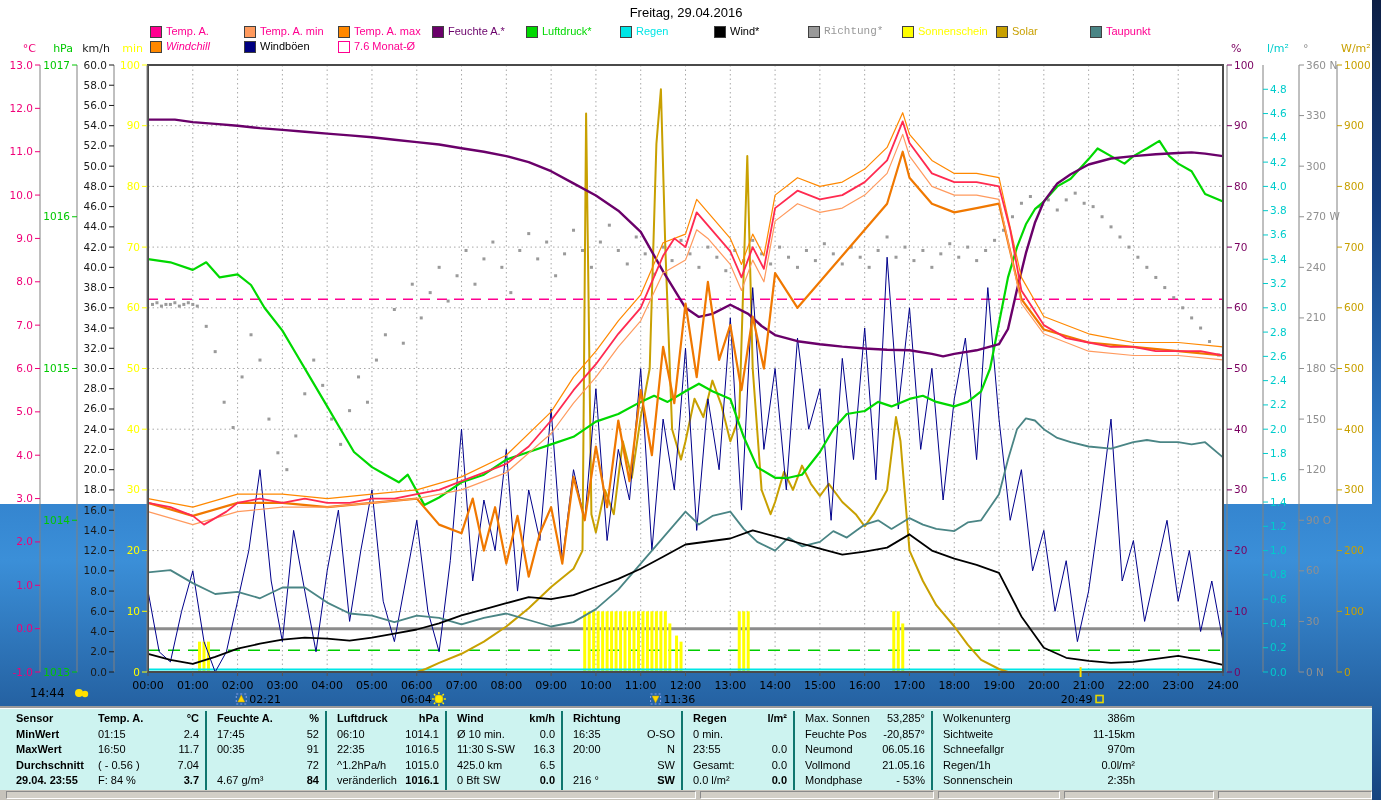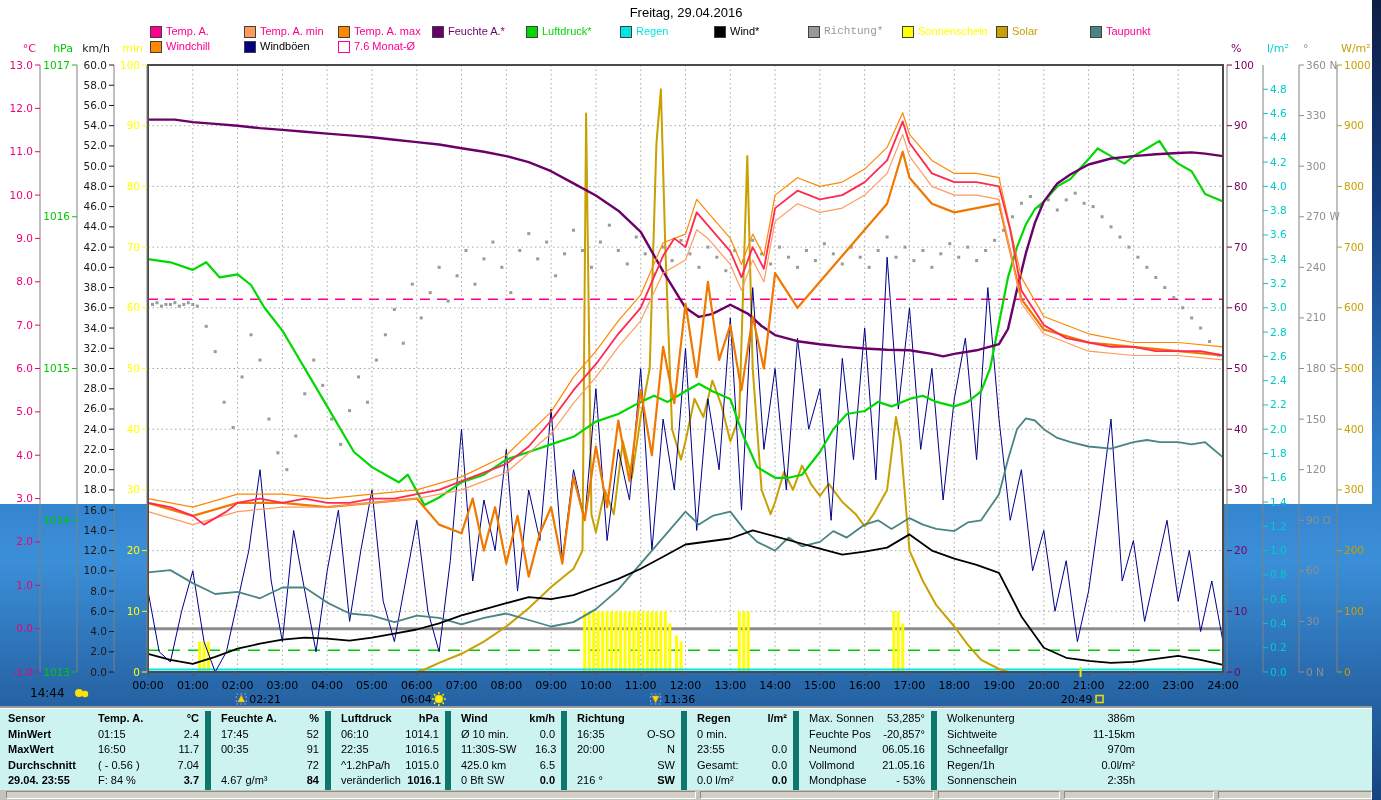--- a/index.html
+++ b/index.html
@@ -9,22 +9,22 @@
   .top{position:absolute;left:0;top:0;width:1372px;height:504px;background:#ffffff;}
   .chart-title{position:absolute;left:0;top:5px;width:1372px;text-align:center;font-size:13px;color:#000;}
   .legend{position:absolute;left:150px;top:24px;}
   .lrow{display:flex;height:15px;line-height:13px;}
   .litem{min-width:92px;font-size:11px;white-space:nowrap;display:flex;align-items:center;margin-right:2px;}
   .sw{display:inline-block;width:10px;height:10px;border:1px solid #404040;margin-right:4px;flex:none;}
   svg{position:absolute;left:0;top:0;font-family:"DejaVu Sans","Liberation Sans",sans-serif;}
   .bottom{position:absolute;left:0;top:708px;width:1372px;height:82px;background:#cdf3f0;
           border-top:1px solid #fdfdfd;box-shadow:0 -2px 0 #9a9a9a;display:flex;align-items:stretch;padding-top:2px;box-sizing:border-box;}
   .tcol{box-sizing:border-box;flex:none;}
-  .tcol + .tcol{border-left:6px solid #0f766e;}
-  .labelcol .trow{padding-left:8px;font-weight:bold;}
+  .tcol + .tcol{border-left:2px solid #0f766e;}
+  .labelcol .trow{padding-left:16px;font-weight:bold;}
   .trow{height:15.5px;line-height:15.5px;display:flex;justify-content:space-between;
         padding:0 6px 0 10px;font-size:11px;white-space:nowrap;color:#000;}
   .trow .val{text-align:right;min-width:40px;}
   .trow .mid{margin-left:auto;margin-right:0;}
   .trow.head{font-weight:bold;}
   .trow.lastbold .val{font-weight:bold;}
   .statusbar{position:absolute;left:0;top:790px;width:1372px;height:10px;background:#c6c3bb;}
   .seg{position:absolute;top:1px;height:6px;background:#d2cfc7;border:1px solid;border-color:#8a8a8a #ffffff #ffffff #8a8a8a;}
   .bluestrip{position:absolute;right:0;top:0;width:9px;height:800px;}
 </style>
@@ -615,21 +615,21 @@
             <span style="color: rgb(200, 160, 0);">Solar</span>
           </span>
           <span class="litem">
             <span class="sw" style="background: rgb(74, 133, 133);"></span>
             <span style="color: rgb(255, 0, 144);">Taupunkt</span>
           </span>
         </div>
         <div class="lrow">
           <span class="litem">
             <span class="sw" style="background: rgb(255, 136, 0);"></span>
-            <span style="color: rgb(255, 0, 144);">Windchill</span>
+            <span style="color: rgb(255, 0, 144); font-style: italic;">Windchill</span>
           </span>
           <span class="litem">
             <span class="sw" style="background: rgb(0, 0, 128);"></span>
             <span style="color: rgb(0, 0, 0);">Windböen</span>
           </span>
           <span class="litem">
             <span class="sw" style="background: rgb(255, 255, 255); border-color: rgb(255, 0, 144);"></span>
             <span style="color: rgb(255, 0, 144);">7.6 Monat-Ø</span>
           </span>
         </div>

